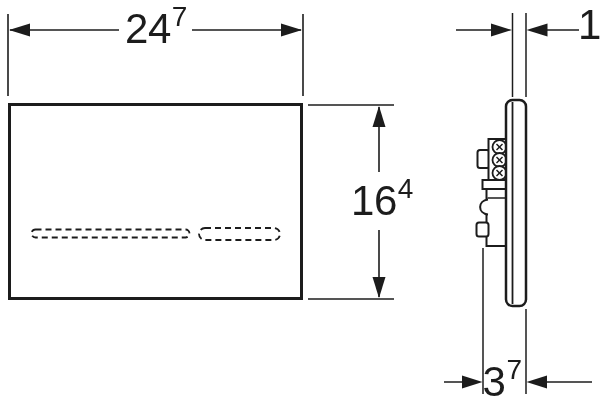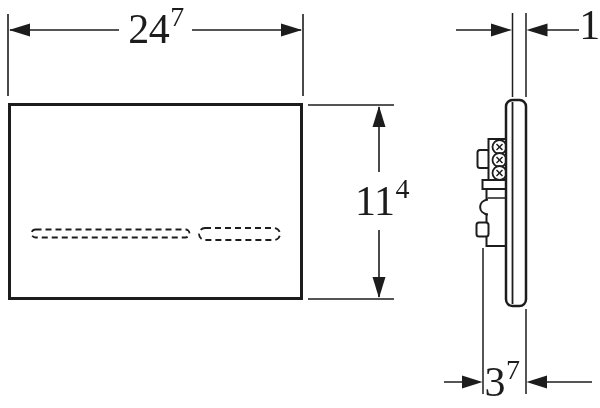--- a/index.html
+++ b/index.html
@@ -1,20 +1,20 @@
 <!DOCTYPE html>
 <html><head>
 <meta charset="utf-8">
 <style>
   html,body{margin:0;padding:0;background:#ffffff;}
   #stage{
     position:relative;
     width:600px;height:408px;
     background:#ffffff;
-    font-family:Liberation Serif, serif;
+    font-family:Liberation Sans, sans-serif;
     overflow:hidden;
   }
   #drawing-svg{position:absolute;left:0;top:0;}
   .dim-label{
     position:absolute;
     display:inline-flex;
     align-items:flex-start;
     transform:translate(-50%,-50%);
     color:#1c1c1c;
     font-size:42px;
@@ -114,21 +114,21 @@
       <polygon points="526.5,382 547,375.5 547,388.5" stroke="none"></polygon>
     </g>
   </svg>
 
   <div class="dim-label" style="left:156px;top:29px">
     <span>24</span>
     <span class="sup">7</span>
   </div>
 
   <div class="dim-label" style="left:382px;top:201px">
-    <span>11</span>
+    <span>16</span>
     <span class="sup">4</span>
   </div>
 
   <div class="dim-label" style="left:590px;top:25px">
     <span>1</span>
     <span class="sup"></span>
   </div>
 
   <div class="dim-label" style="left:502px;top:382px">
     <span>3</span>

